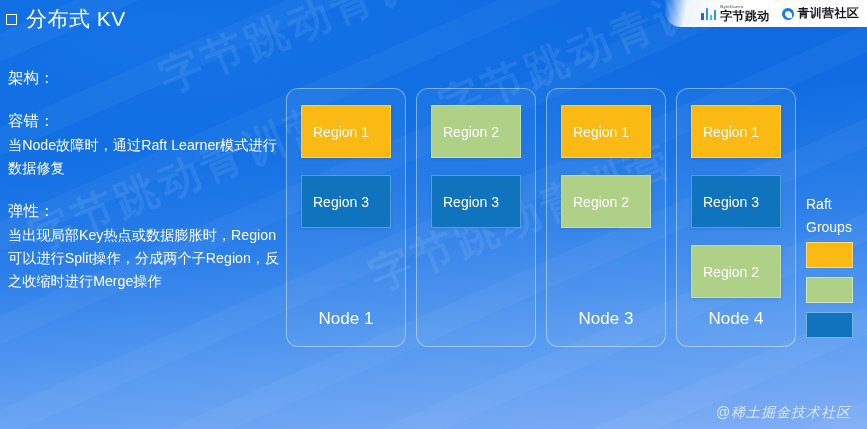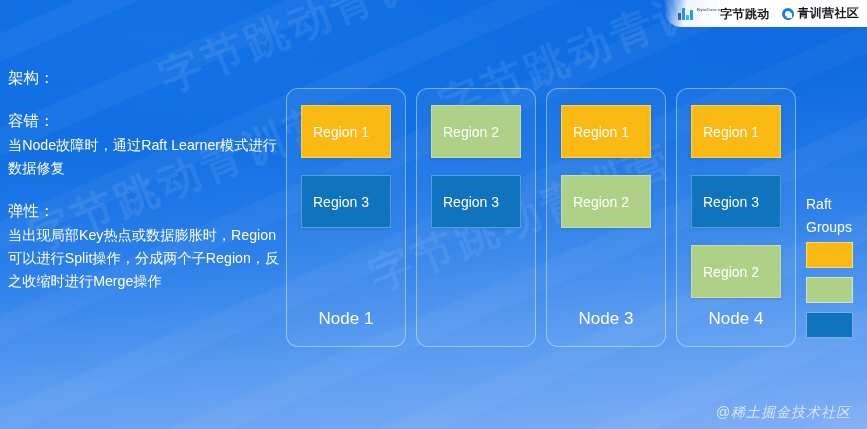--- a/index.html
+++ b/index.html
@@ -42,21 +42,21 @@
     display:flex;align-items:center;justify-content:flex-end;
     padding-right:8px;z-index:5;
   }
   .brand{display:flex;align-items:center;gap:4px;margin-left:12px;}
   .bd-bars{display:flex;align-items:flex-end;gap:1.5px;height:13px;}
   .bd-bars i{display:block;width:2.6px;border-radius:.5px;}
   .bd-bars i:nth-child(1){height:7px;background:#325bda;}
   .bd-bars i:nth-child(2){height:12px;background:#2f8df3;}
   .bd-bars i:nth-child(3){height:5px;background:#25c9d0;}
   .bd-bars i:nth-child(4){height:10px;background:#1f9ee0;}
-  .bd-txtwrap{display:flex;flex-direction:row;line-height:1;}
+  .bd-txtwrap{display:flex;flex-direction:column;line-height:1;}
   .bd-latin{font-size:4.4px;color:#3b3b3b;letter-spacing:.2px;margin-bottom:1px;}
   .bd-cn{font-size:12px;color:#12161c;font-weight:700;letter-spacing:.3px;}
   .qx-ring{
     width:12px;height:12px;border-radius:50%;
     border:3px solid #1878f0;box-sizing:border-box;
     position:relative;flex:none;
   }
   .qx-ring::after{
     content:"";position:absolute;right:-1px;bottom:-1px;width:5px;height:5px;
     background:#ffffff;transform:rotate(0deg);
@@ -134,20 +134,24 @@
 </head>
 <body>
 
 <div id="slide">
 
   <div class="ghost" style="left:150px;top:-8px;">字节跳动青训营</div>
   <div class="ghost" style="left:430px;top:20px;">字节跳动青训营</div>
   <div class="ghost" style="left:20px;top:150px;">字节跳动青训营</div>
   <div class="ghost" style="left:360px;top:190px;">字节跳动青训营</div>
 
+  <div class="title-row">
+    <span class="title-bullet"></span>
+    <span class="slide-title">分布式 KV</span>
+  </div>
 
   <div class="brandbar">
     <div class="brand">
       <span class="bd-bars">
           <i></i>
           <i></i>
           <i></i>
           <i></i>
         </span>
       <span class="bd-txtwrap">

